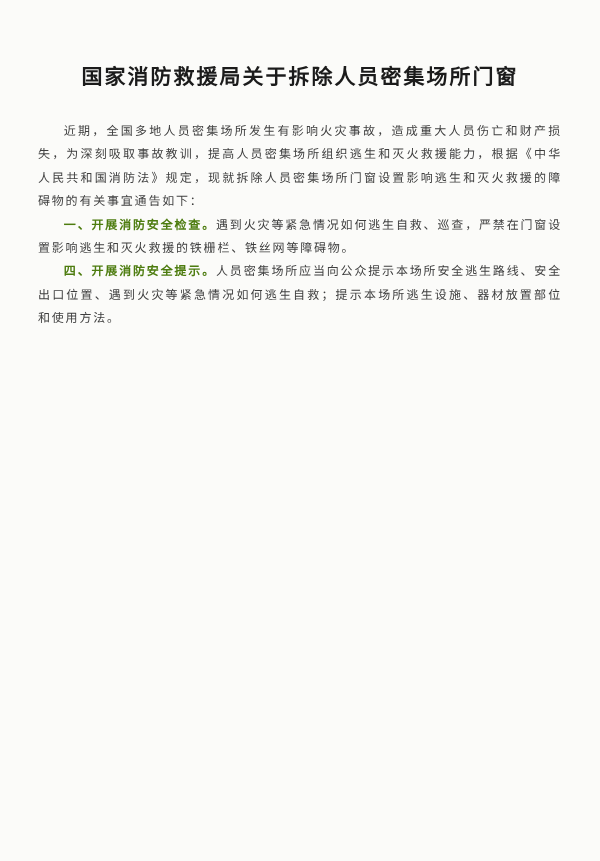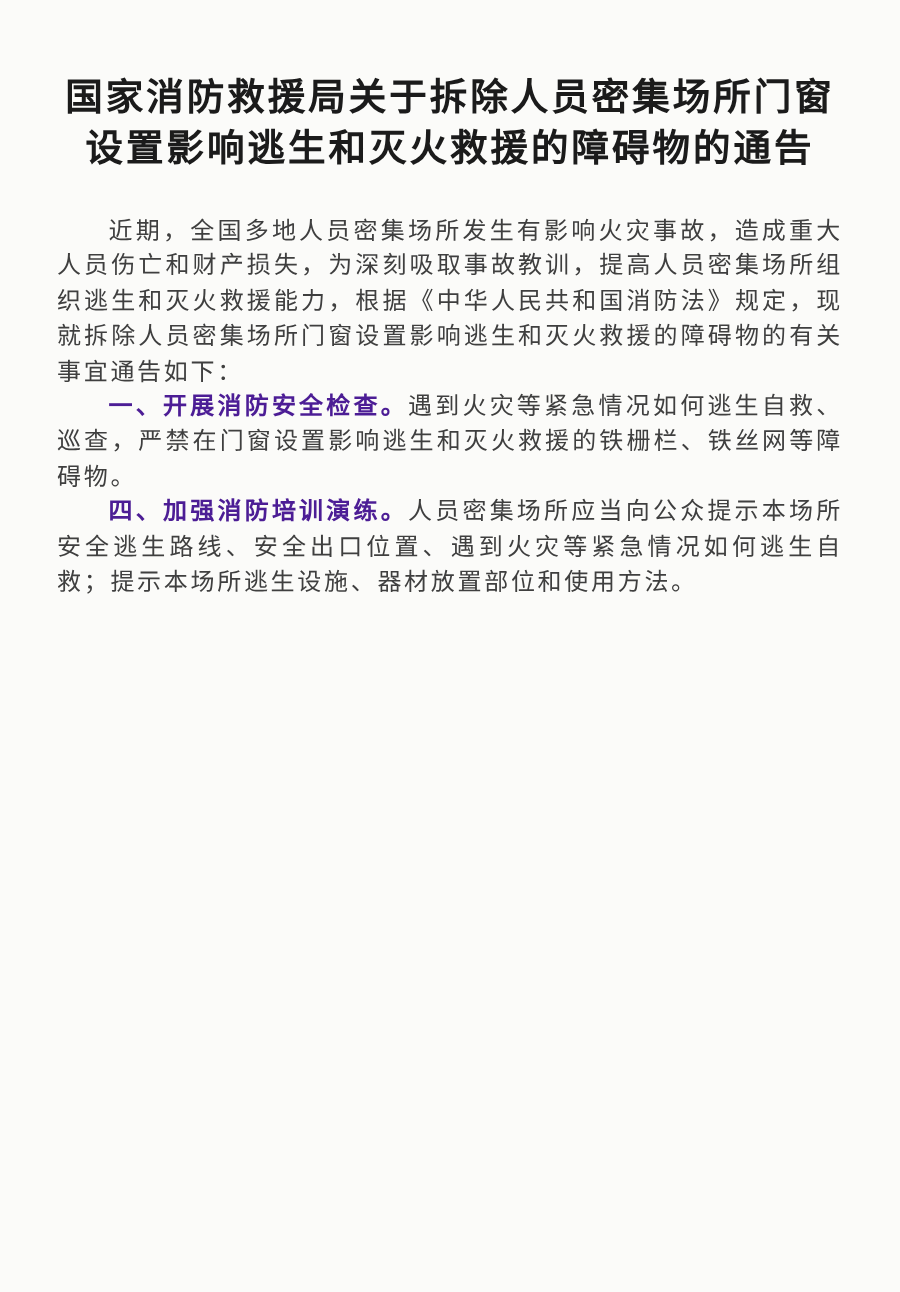--- a/index.html
+++ b/index.html
@@ -12,68 +12,67 @@
     width: 600px;
     height: 861px;
     margin: 0 auto;
     background: #fbfbf9;
     box-sizing: border-box;
     padding: 48px 38px 0 38px;
     font-family: "Liberation Serif", "DejaVu Serif", serif;
     overflow: hidden;
   }
   .doc-title {
-    margin: 1px 0 26px 0;
+    margin: 12px 0 26px 0;
     text-align: center;
-    font-size: 25px;
+    font-size: 21px;
     line-height: 34px;
     font-weight: bold;
     color: #1b1b1b;
     letter-spacing: 2px;
   }
   .doc-title .title-line {
     display: block;
     white-space: nowrap;
   }
   .doc-body {
     color: #3f3f3f;
-    font-size: 16px;
+    font-size: 12px;
     line-height: 23.4px;
     letter-spacing: 1.8px;
     text-align: justify;
     text-justify: inter-character;
   }
   .doc-body p {
     margin: 0;
     text-indent: 2.15em;
   }
   .doc-body .lead {
     font-weight: bold;
-    color: #4c1d95;
+    color: #4d7c0f;
   }
 </style>
 </head>
 <body>
 
 <div class="page">
 
   <h1 class="doc-title">
     <span class="title-line">国家消防救援局关于拆除人员密集场所门窗</span>
-    <span class="title-line">设置影响逃生和灭火救援的障碍物的通告</span>
   </h1>
 
   <div class="doc-body">
 
     <p><span>近期，全国多地人员密集场所发生有影响火灾事故，造成重大人员伤亡和财产损失，为深刻吸取事故教训，提高人员密集场所组织逃生和灭火救援能力，根据《中华人民共和国消防法》规定，现就拆除人员密集场所门窗设置影响逃生和灭火救援的障碍物的有关事宜通告如下：</span></p>
 
     <p><span class="lead">一、开展消防安全检查。</span><span>遇到火灾等紧急情况如何逃生自救、巡查，严禁在门窗设置影响逃生和灭火救援的铁栅栏、铁丝网等障碍物。</span></p>
 
 
 
-    <p><span class="lead">四、加强消防培训演练。</span><span>人员密集场所应当向公众提示本场所安全逃生路线、安全出口位置、遇到火灾等紧急情况如何逃生自救；提示本场所逃生设施、器材放置部位和使用方法。</span></p>
+    <p><span class="lead">四、开展消防安全提示。</span><span>人员密集场所应当向公众提示本场所安全逃生路线、安全出口位置、遇到火灾等紧急情况如何逃生自救；提示本场所逃生设施、器材放置部位和使用方法。</span></p>
 
 
 
 
 
   </div>
 
 </div>
 
 </body></html>

